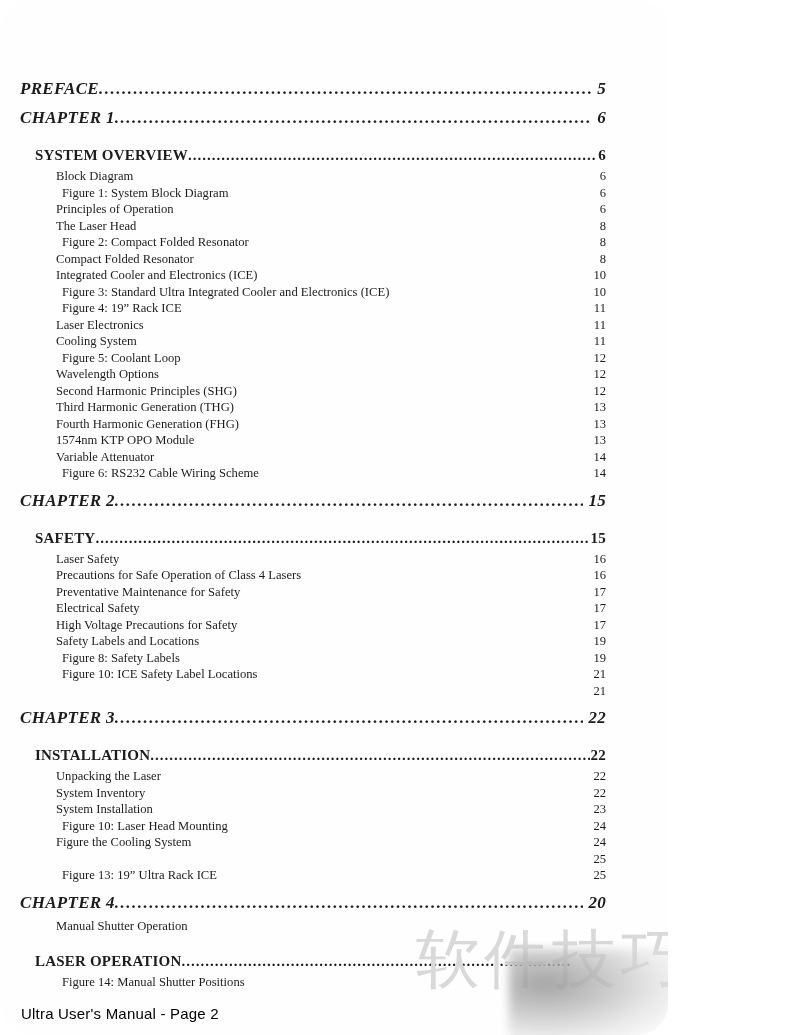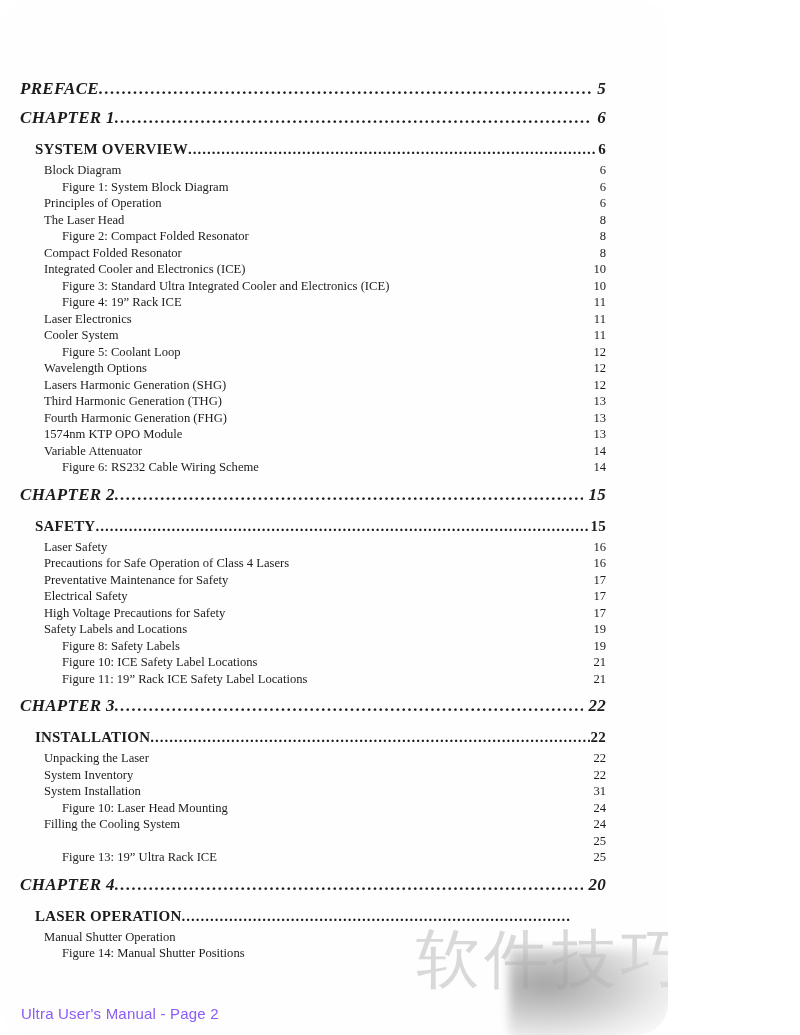--- a/index.html
+++ b/index.html
@@ -44,44 +44,44 @@
     margin: 9px 0 5px 0;
     letter-spacing: 0.3px;
   }
   .lvl-chapter .pagenum { padding-left: 5px; }
 
   
   .lvl-section {
     font-size: 15px;
     font-weight: bold;
     line-height: 19px;
-    margin: 12px 0 3px 15px;
+    margin: 18px 0 3px 15px;
     letter-spacing: 0.2px;
   }
   .lvl-section .pagenum { padding-left: 1px; }
   .lvl-section .leader::after { letter-spacing: 1px; }
 
   
   .lvl-sub, .lvl-fig {
     font-size: 12.6px;
     line-height: 16.5px;
   }
-  .lvl-sub { margin-left: 24px; }
+  .lvl-sub { margin-left: 36px; }
   .lvl-fig { margin-left: 42px; }
 
   
   .partial .leader { flex: 0 0 auto; width: 388px; }
 
   .footer {
     position: absolute;
     left: 21px;
     bottom: 13px;
     font-family: "Liberation Sans", sans-serif;
     font-size: 15px;
-    color: #8b5cf6;
+    color: #000000;
     letter-spacing: 0.2px;
   }
   .watermark {
     position: absolute;
     right: -20px;
     bottom: 32px;
     font-size: 64px;
     color: #d9d9d9;
     font-family: "DejaVu Sans", sans-serif;
     white-space: nowrap;
@@ -178,39 +178,39 @@
       <span class="pagenum">11</span>
     </div>
 
     <div class="row lvl-sub">
       <span class="label">Laser Electronics</span>
       <span class="leader"></span>
       <span class="pagenum">11</span>
     </div>
 
     <div class="row lvl-sub">
-      <span class="label">Cooler System</span>
+      <span class="label">Cooling System</span>
       <span class="leader"></span>
       <span class="pagenum">11</span>
     </div>
 
     <div class="row lvl-fig">
       <span class="label">Figure 5: Coolant Loop</span>
       <span class="leader"></span>
       <span class="pagenum">12</span>
     </div>
 
     <div class="row lvl-sub">
       <span class="label">Wavelength Options</span>
       <span class="leader"></span>
       <span class="pagenum">12</span>
     </div>
 
     <div class="row lvl-sub">
-      <span class="label">Lasers Harmonic Generation (SHG)</span>
+      <span class="label">Second Harmonic Principles (SHG)</span>
       <span class="leader"></span>
       <span class="pagenum">12</span>
     </div>
 
     <div class="row lvl-sub">
       <span class="label">Third Harmonic Generation (THG)</span>
       <span class="leader"></span>
       <span class="pagenum">13</span>
     </div>
 
@@ -294,21 +294,20 @@
     </div>
 
 
     <div class="row lvl-fig">
       <span class="label">Figure 10: ICE Safety Label Locations</span>
       <span class="leader"></span>
       <span class="pagenum">21</span>
     </div>
 
     <div class="row lvl-fig">
-      <span class="label">Figure 11: 19” Rack ICE Safety Label Locations</span>
       <span class="leader"></span>
       <span class="pagenum">21</span>
     </div>
 
     <div class="row lvl-chapter has-leader">
       <span class="label">CHAPTER 3</span>
       <span class="leader"></span>
       <span class="pagenum">22</span>
     </div>
 
@@ -326,60 +325,60 @@
 
     <div class="row lvl-sub">
       <span class="label">System Inventory</span>
       <span class="leader"></span>
       <span class="pagenum">22</span>
     </div>
 
     <div class="row lvl-sub">
       <span class="label">System Installation</span>
       <span class="leader"></span>
-      <span class="pagenum">31</span>
+      <span class="pagenum">23</span>
     </div>
 
     <div class="row lvl-fig">
       <span class="label">Figure 10: Laser Head Mounting</span>
       <span class="leader"></span>
       <span class="pagenum">24</span>
     </div>
 
     <div class="row lvl-sub">
-      <span class="label">Filling the Cooling System</span>
+      <span class="label">Figure the Cooling System</span>
       <span class="leader"></span>
       <span class="pagenum">24</span>
     </div>
 
     <div class="row lvl-sub">
       <span class="leader"></span>
       <span class="pagenum">25</span>
     </div>
 
     <div class="row lvl-fig">
       <span class="label">Figure 13: 19” Ultra Rack ICE</span>
       <span class="leader"></span>
       <span class="pagenum">25</span>
     </div>
 
     <div class="row lvl-chapter has-leader">
       <span class="label">CHAPTER 4</span>
       <span class="leader"></span>
       <span class="pagenum">20</span>
+    </div>
+
+    <div class="row lvl-sub">
+      <span class="label">Manual Shutter Operation</span>
+      <span class="leader"></span>
+      <span class="pagenum"></span>
     </div>
 
     <div class="row lvl-section has-leader partial">
       <span class="label">LASER OPERATION</span>
-      <span class="leader"></span>
-      <span class="pagenum"></span>
-    </div>
-
-    <div class="row lvl-sub">
-      <span class="label">Manual Shutter Operation</span>
       <span class="leader"></span>
       <span class="pagenum"></span>
     </div>
 
     <div class="row lvl-fig">
       <span class="label">Figure 14: Manual Shutter Positions</span>
       <span class="leader"></span>
       <span class="pagenum"></span>
     </div>
 

